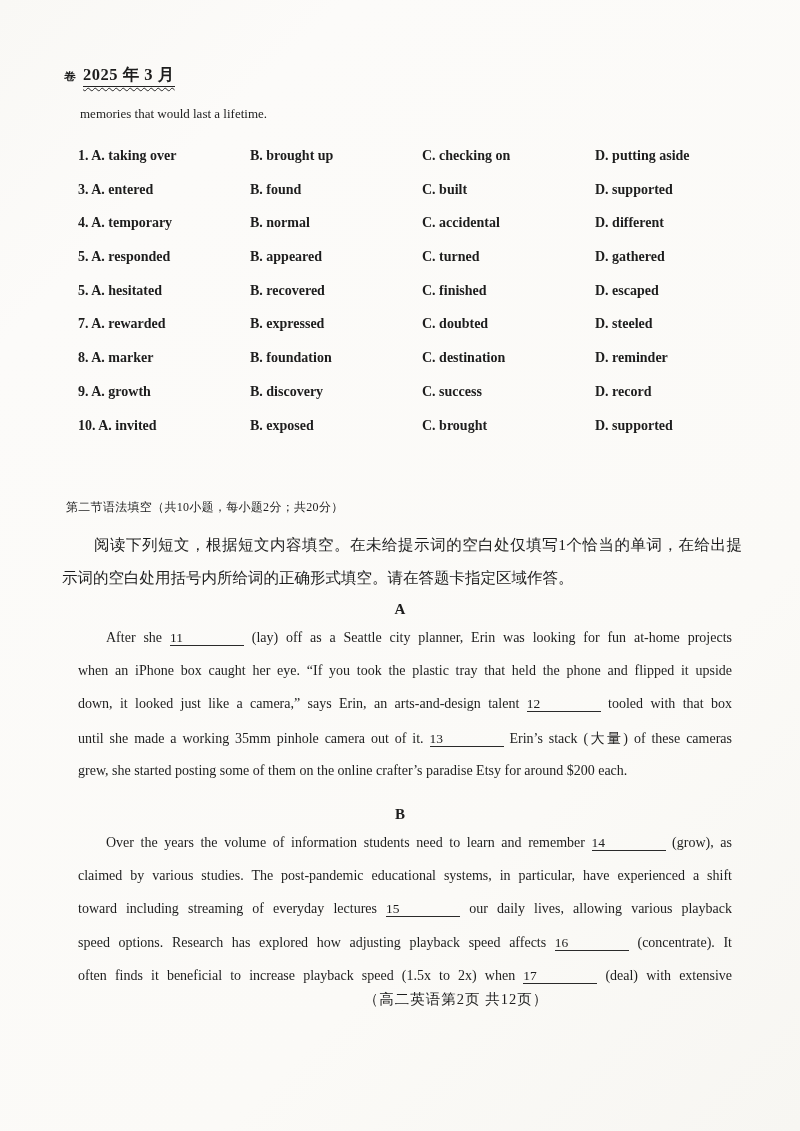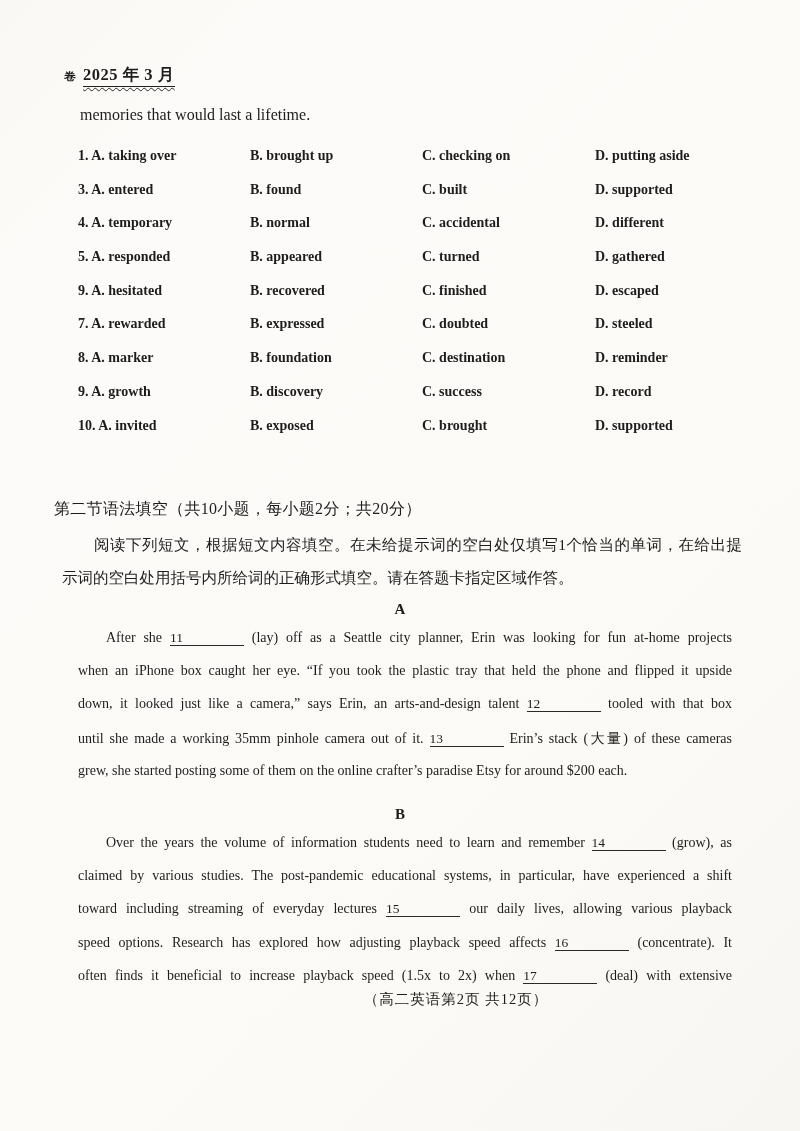--- a/index.html
+++ b/index.html
@@ -19,29 +19,29 @@
   }
   .hdr .mark{
     font-size:12px;font-weight:bold;letter-spacing:-1px;
     display:inline-block;transform:scaleY(.9);margin-right:8px;
   }
   .hdr .date{
     font-size:16.5px;font-weight:bold;
     border-bottom:1.5px solid #222;
     padding-bottom:2px;letter-spacing:.5px;
   }
-  .intro{position:absolute;left:80px;top:106px;font-size:16px;}
+  .intro{position:absolute;left:80px;top:106px;font-size:13px;}
   .mc{position:absolute;left:78px;top:148px;width:660px;}
   .mc-row{
     display:grid;
     grid-template-columns:172px 172px 173px 1fr;
     height:33.7px;align-items:start;
     font-size:14px;white-space:nowrap;font-weight:bold;
   }
-  .sec-title{position:absolute;left:54px;top:499px;font-size:16px;letter-spacing:.3px;}
+  .sec-title{position:absolute;left:66px;top:499px;font-size:12px;letter-spacing:.3px;}
   .instr{position:absolute;left:62px;top:528px;width:680px;font-size:15.5px;line-height:33px;}
   .instr .l1{text-align:justify;text-align-last:justify;padding-left:32px;}
   .plabel{position:absolute;left:0;width:100%;text-align:center;font-size:15px;font-weight:bold;}
   .lbl-a{top:601px;}
   .lbl-b{top:806px;}
   .passage{position:absolute;left:78px;width:654px;font-size:14px;}
   .pass-a{top:630px;}
   .pass-b{top:835px;}
   .pline{height:33.2px;white-space:nowrap;}
   .pline.j{text-align:justify;text-align-last:justify;white-space:normal;}
@@ -88,21 +88,21 @@
         <div>C. accidental</div>
         <div>D. different</div>
       </div>
       <div class="mc-row">
         <div>5. A. responded</div>
         <div>B. appeared</div>
         <div>C. turned</div>
         <div>D. gathered</div>
       </div>
       <div class="mc-row">
-        <div>9. A. hesitated</div>
+        <div>5. A. hesitated</div>
         <div>B. recovered</div>
         <div>C. finished</div>
         <div>D. escaped</div>
       </div>
       <div class="mc-row">
         <div>7. A. rewarded</div>
         <div>B. expressed</div>
         <div>C. doubted</div>
         <div>D. steeled</div>
       </div>

